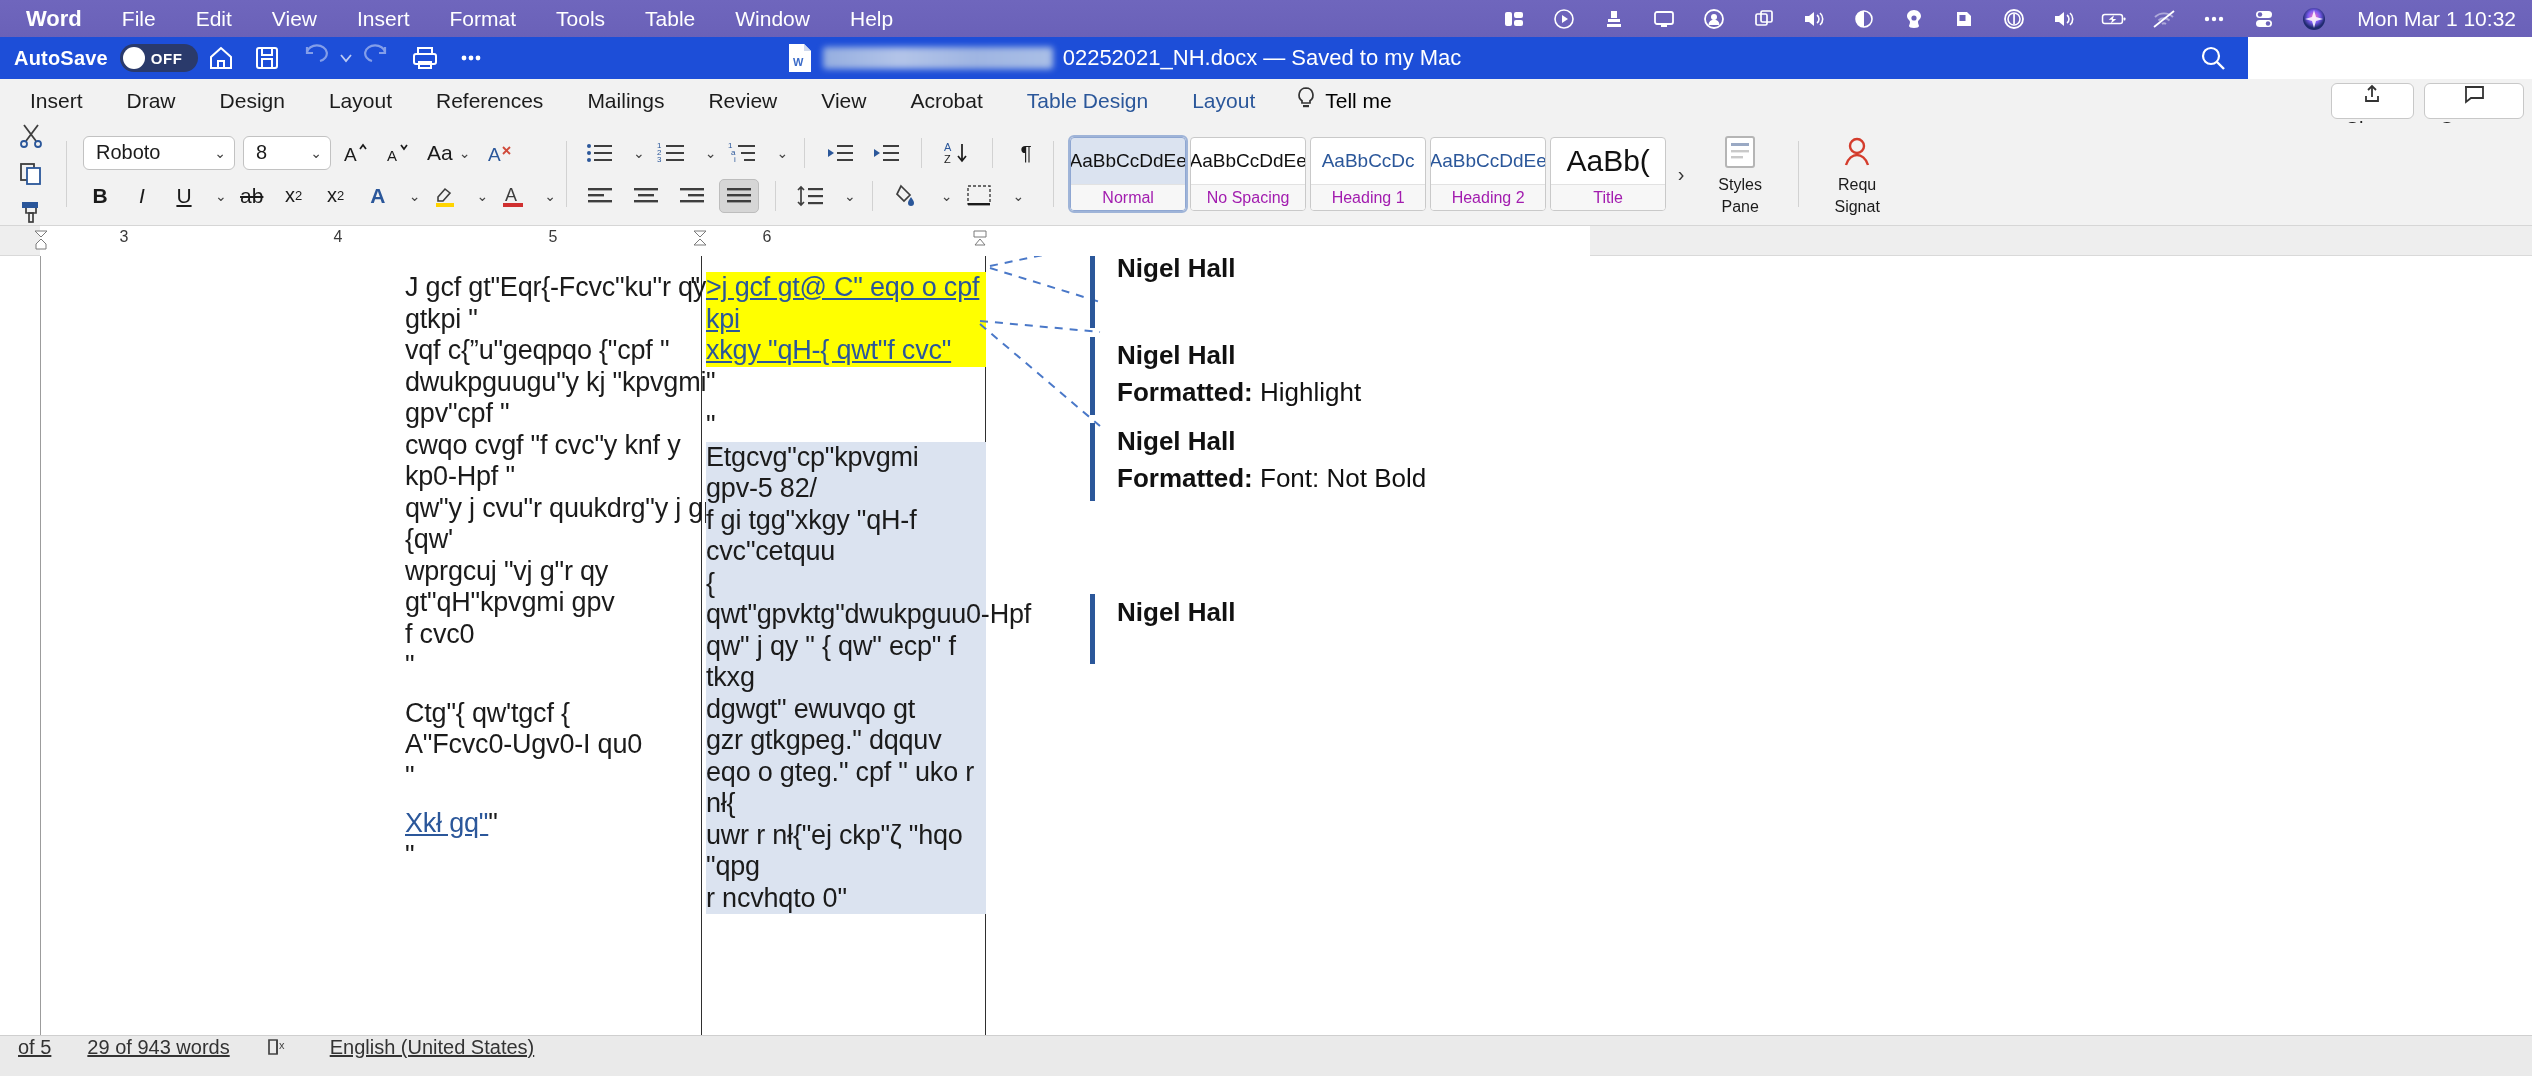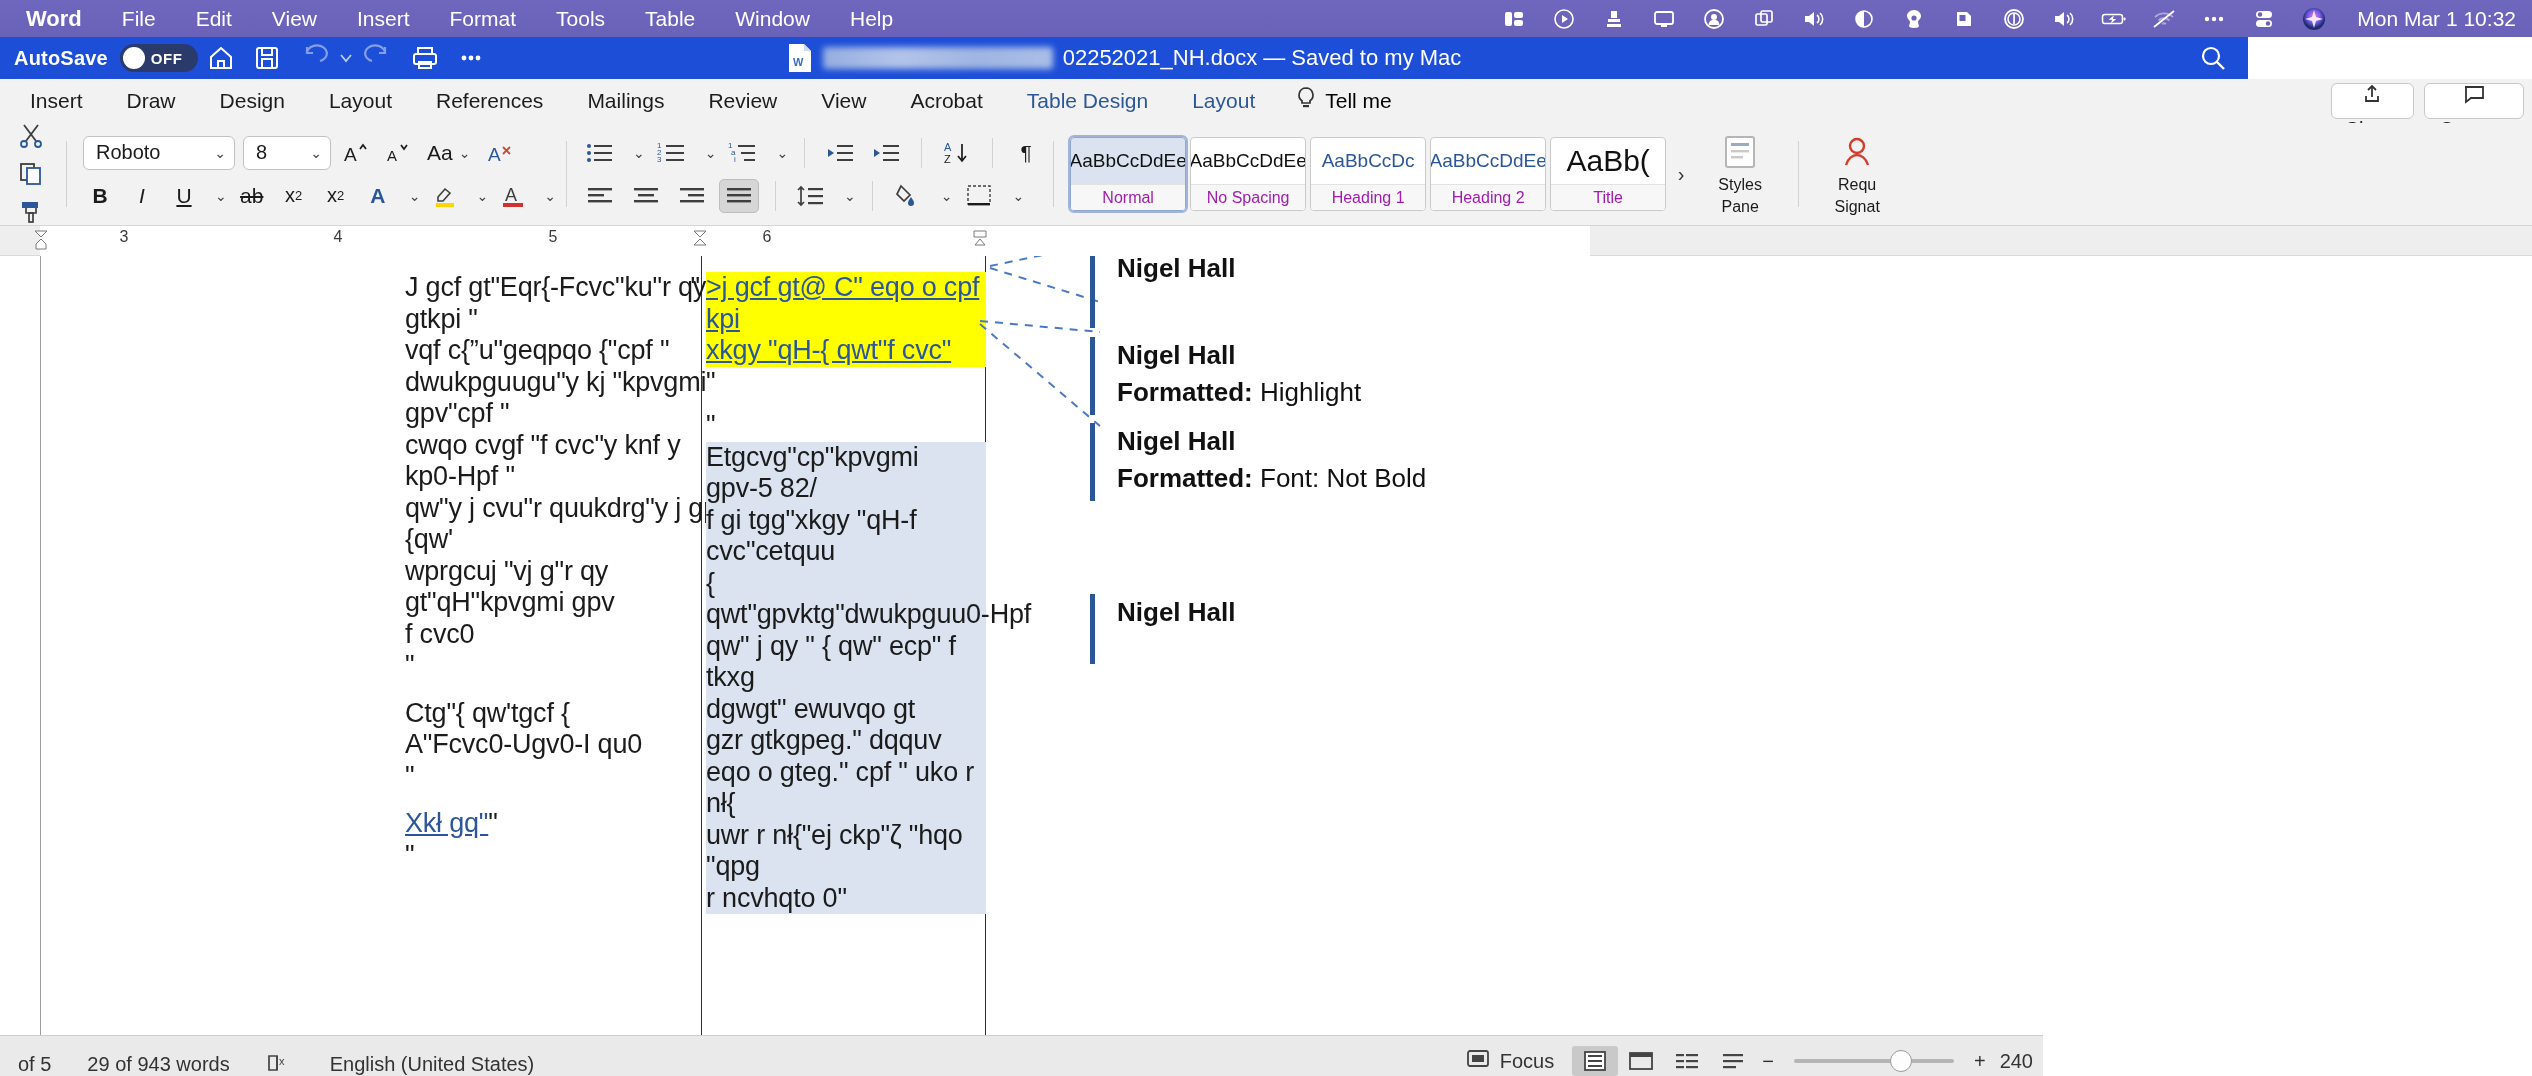--- a/index.html
+++ b/index.html
@@ -140,23 +140,23 @@
   
   .markup { position:absolute; left:1090px; top:0; width:1442px; height:779px; background:#fff; }
   .balloon { position:absolute; left:0; display:flex; }
   .balloon .bar { width:5px; background:#2b579a; margin-right:22px; }
   .balloon .btxt { font-size:26px; line-height:37px; color:#111; white-space:nowrap; }
   .balloon .bname { font-weight:bold; }
   .balloon .blabel { font-weight:bold; }
 
   
   .statusbar {
-    position:absolute; left:0; top:1035px; width:2043px; height:41px;
+    position:absolute; left:0; top:1035px; width:2532px; height:41px;
     background:#eaeaea; border-top:1px solid #cfcfcf;
-    display:flex; align-items:flex-end; color:#333; font-size:20px;
+    display:flex; align-items:flex-start; color:#333; font-size:20px;text-decoration:underline;
   }
   .sb-item { padding:0 18px; white-space:nowrap; display:flex; align-items:center; gap:10px; }
   .sb-right { margin-left:auto; display:flex; align-items:center; gap:0px; padding-right:10px;margin-top:40px;}
   .viewbtn { width:46px; height:30px; display:flex; align-items:center; justify-content:center; color:#444; }
   .viewbtn.on { background:#c9c9c9; border-radius:3px; }
   .zoomslider { width:160px; height:4px; background:#b5b5b5; border-radius:2px; position:relative; margin:0 14px;}
   .zoomknob { position:absolute; left:96px; top:-9px; width:22px; height:22px; border-radius:50%;
               background:#fdfdfd; border:1px solid #9a9a9a; }
   .zval { font-size:20px; padding-left:8px; }
 </style>

